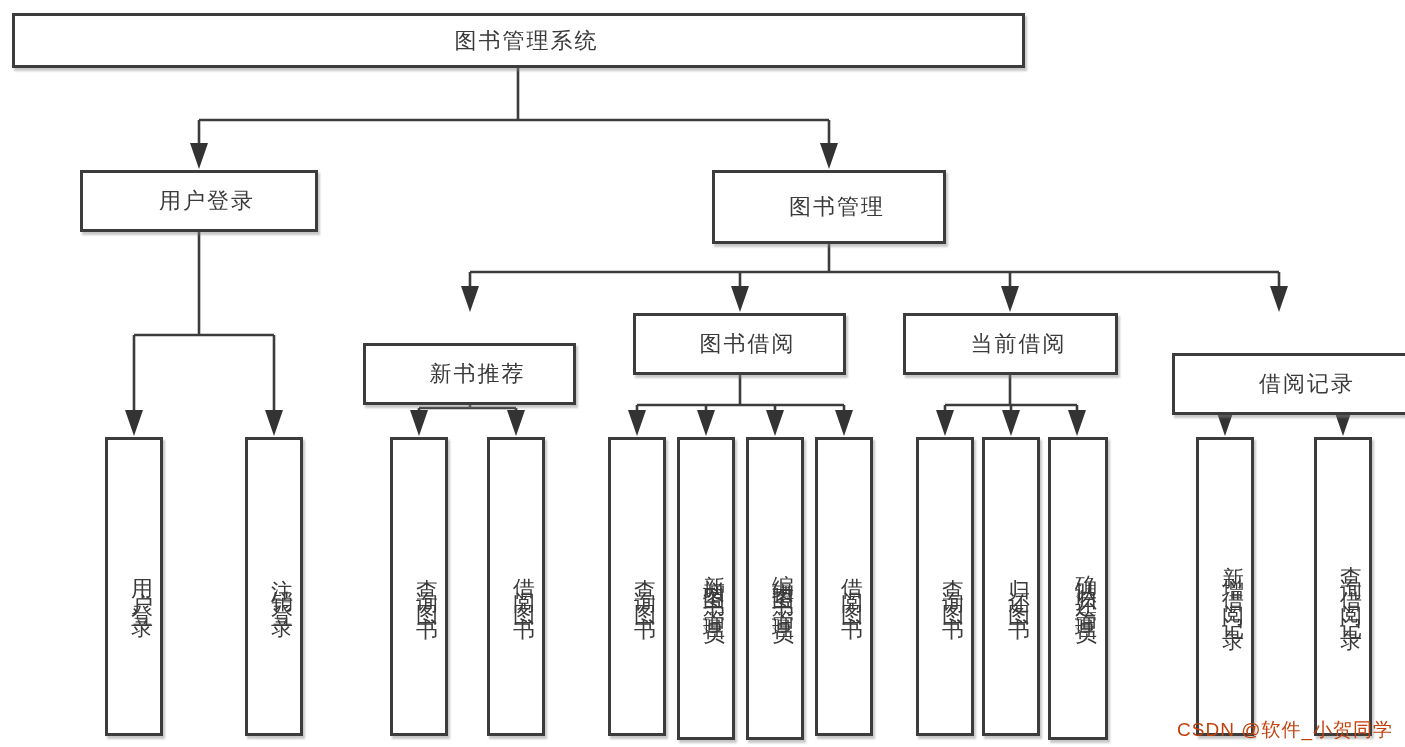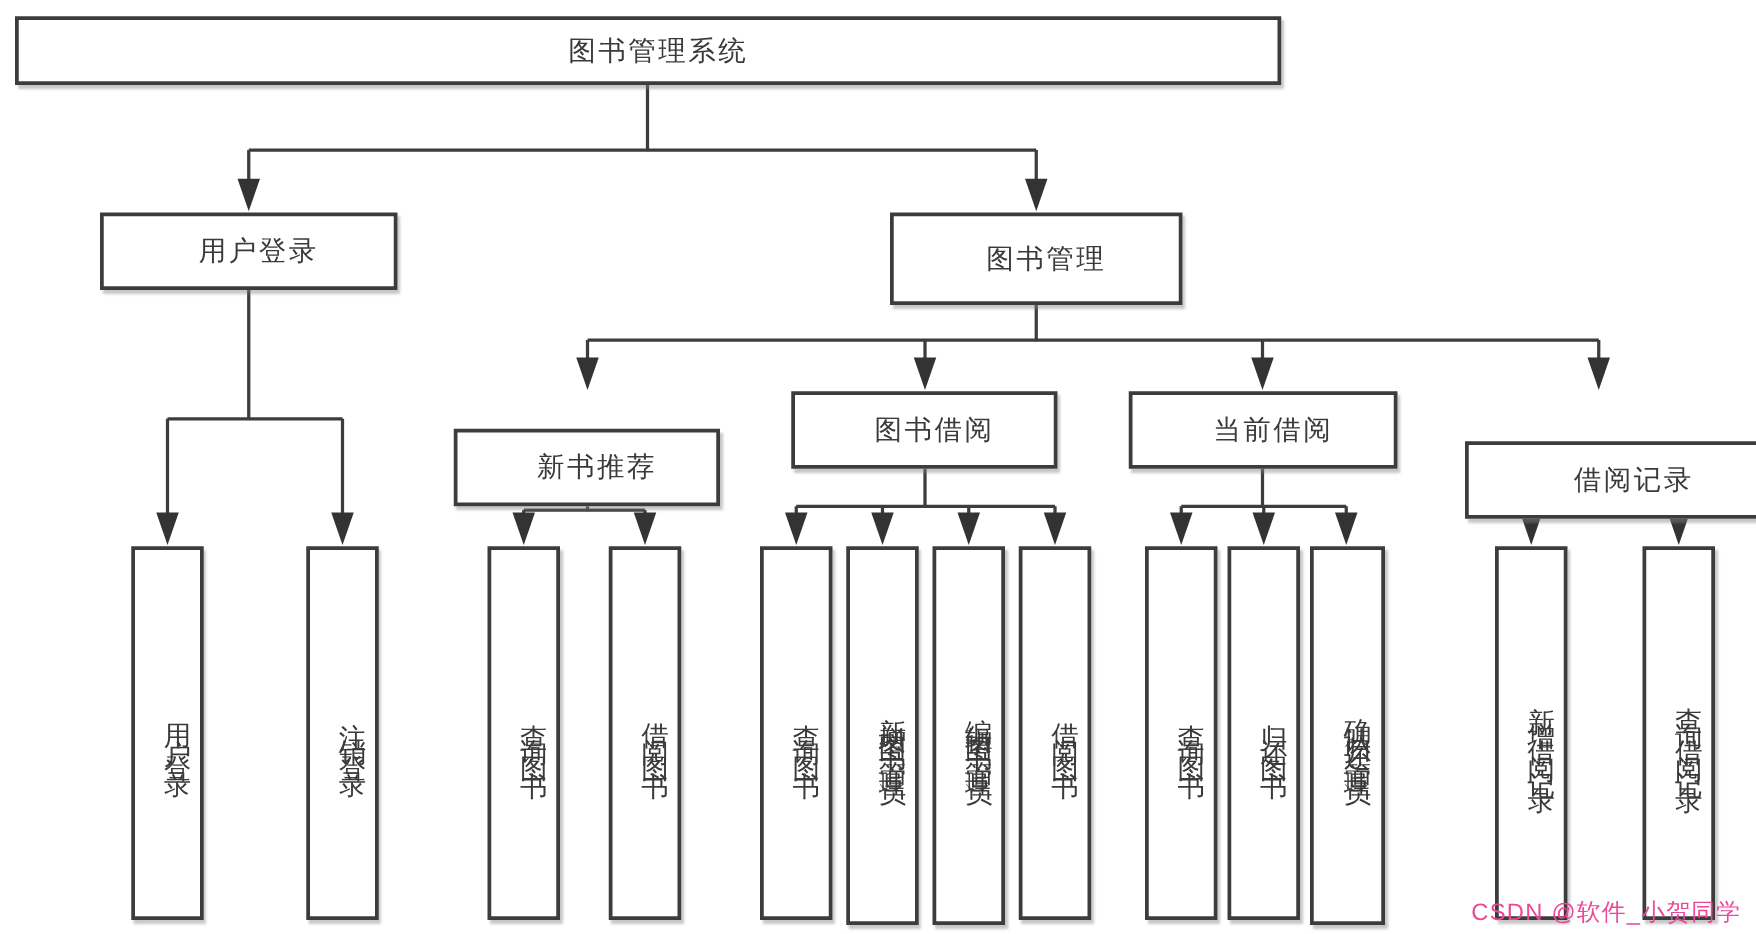--- a/index.html
+++ b/index.html
@@ -48,21 +48,21 @@
     color: #3a3a3a;
   }
   .vbox.long span {
     letter-spacing: 7px;
   }
   #watermark {
     position: absolute;
     right: 12px;
     bottom: 4px;
     font-size: 19px;
-    color: #ec4899;
+    color: #c2410c;
     letter-spacing: 1px;
     white-space: nowrap;
   }
 </style>
 </head>
 <body>
 
 <div id="stage">
 
   <svg id="connectors" viewBox="0 0 1405 747" xmlns="http://www.w3.org/2000/svg">

